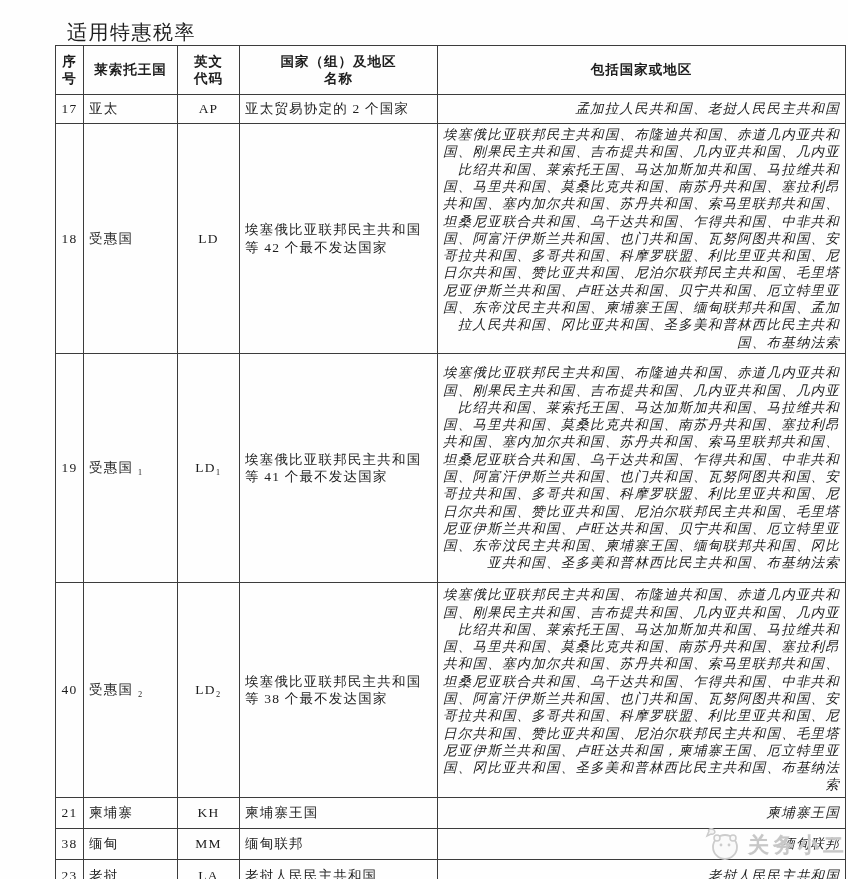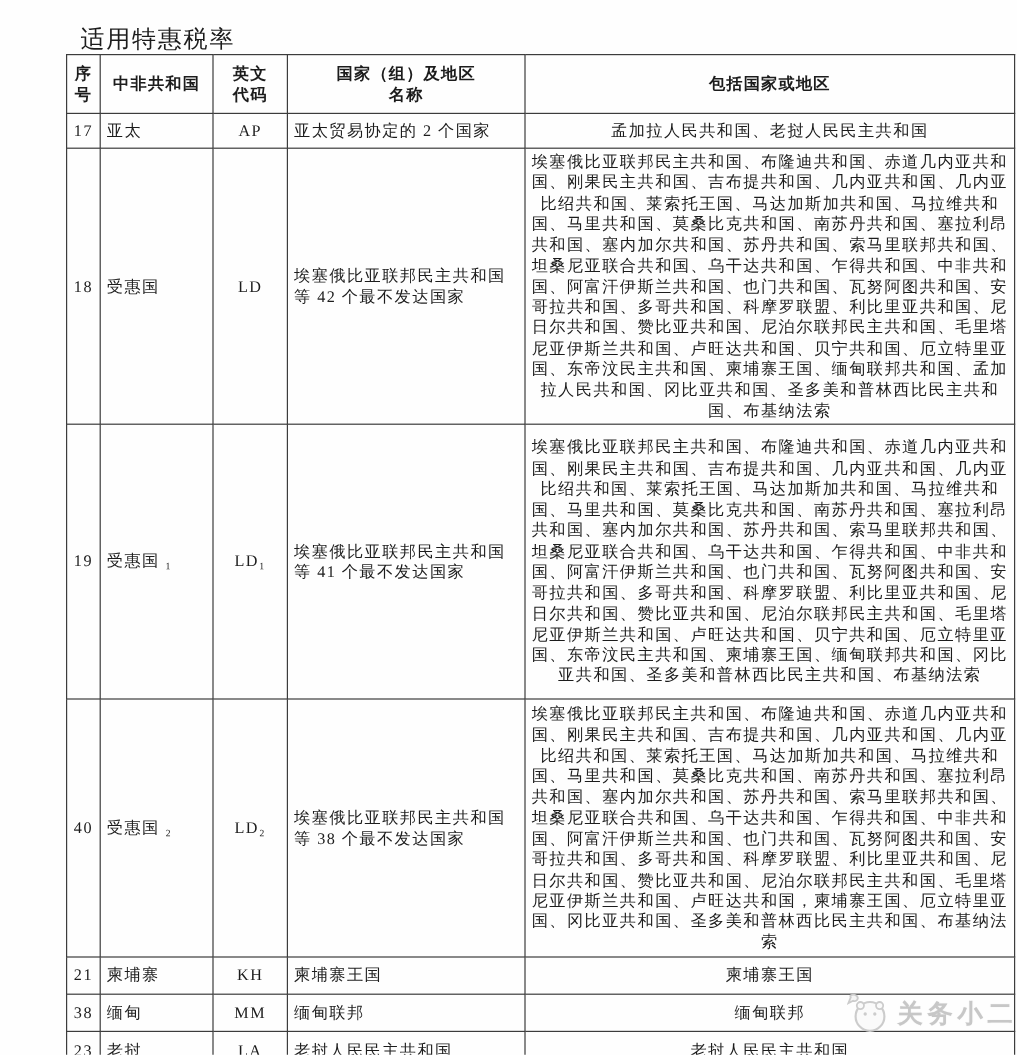--- a/index.html
+++ b/index.html
@@ -37,23 +37,24 @@
     text-align:center;
     white-space:pre-line;
     letter-spacing:1px;
     height:44px;
   }
   .cell-no   { text-align:center; padding:2px 1px; }
   .cell-name { text-align:left; padding-left:11px; }
   .cell-code { text-align:center; padding-left:8px; }
   .cell-group { text-align:left; padding-left:8px;font-family:Liberation Serif, serif; }
   .cell-countries {
-    text-align:center;
+    text-align:right;
     vertical-align:top;
     padding:3px 6px 3px 7px;
+    font-style:italic;
   }
   tr.row-17 td { height:24px;margin-top:16px; }
   tr.row-18 td { height:225px; }
   tr.row-19 td { height:224px; }
   tr.row-20 td { height:210px; }
   tr.row-21 td { height:26px;margin-top:44px; }
   tr.row-22 td { height:26px; }
   tr.row-23 td { height:27px; }
 
   .watermark {
@@ -82,21 +83,21 @@
       <col style="width:28px">
       <col style="width:94px">
       <col style="width:62px">
       <col style="width:198px">
       <col>
     </colgroup>
     <thead>
       <tr>
         <th>序
 号</th>
-        <th>中非共和国</th>
+        <th>莱索托王国</th>
         <th>英文
 代码</th>
         <th>国家（组）及地区
 名称</th>
         <th>包括国家或地区</th>
       </tr>
     </thead>
     <tbody>
       <tr class="row-17">
         <td class="cell-no">17</td>

